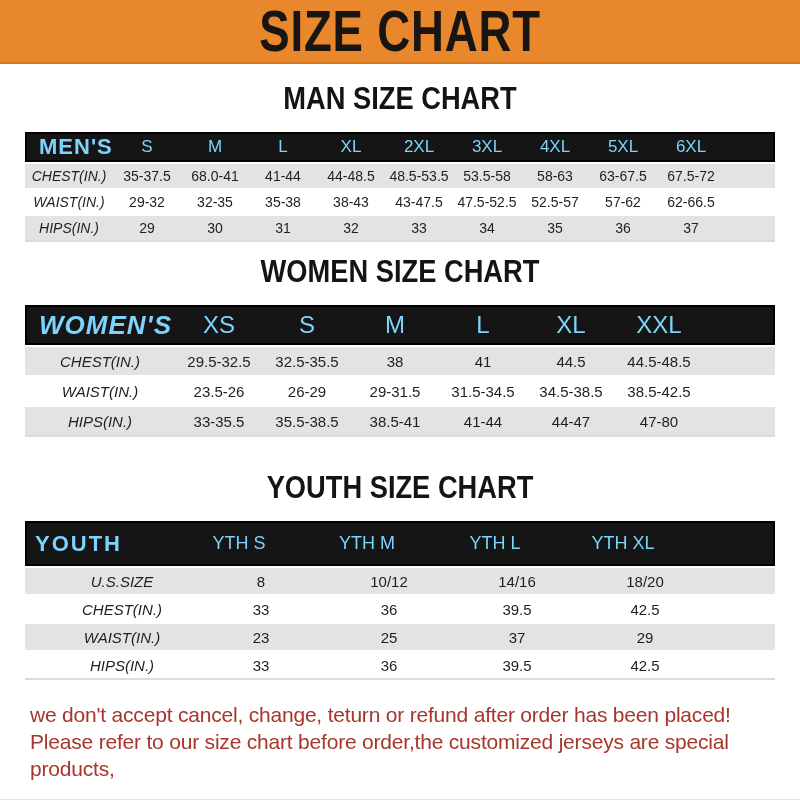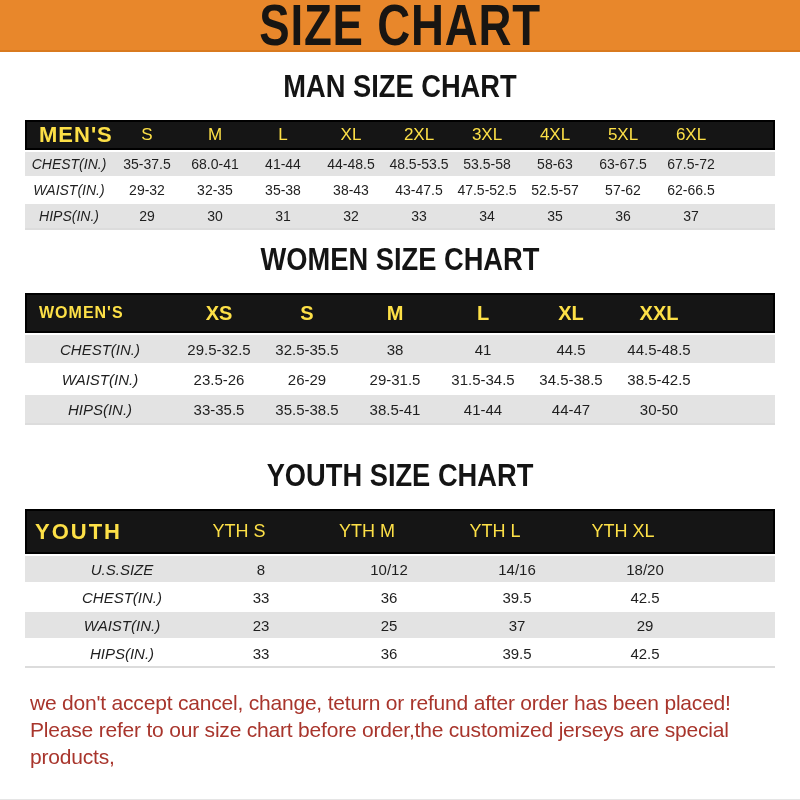--- a/index.html
+++ b/index.html
@@ -7,21 +7,21 @@
   body {
     background: #ffffff;
     font-family: "Liberation Sans", sans-serif;
     overflow: hidden;
     border-bottom: 1px solid #e5e5e5;
   }
   .page { width: 800px; height: 800px; }
 
   
   .banner {
-    height: 52px;
+    height: 64px;
     background: var(--banner-bg, #E8872B);
     border-bottom: 2px solid #d97a1f;
     display: flex;
     align-items: center;
     justify-content: center;
   }
   .banner-title {
     font-size: 57px;
     font-weight: 700;
     color: #181512;
@@ -54,40 +54,40 @@
     table-layout: fixed;
     text-align: center;
     border-bottom: 2px solid #dcdcdc;
   }
   .men-table   { margin-top: 15px; }
   .women-table { margin-top: 15px; }
   .youth-table { margin-top: 15px; }
 
   .size-table thead th {
     background: var(--header-bg, #151515);
-    color: #fde047;
+    color: #7dd3fc;
     font-weight: 400;
     border-top: 2px solid #000;
     border-bottom: 2px solid #000;
     white-space: nowrap;
     overflow: visible;
   }
   .size-table thead th:first-child { border-left: 2px solid #000; }
   .size-table thead th:last-child  { border-right: 2px solid #000; }
   .size-table thead th.label-col {
     font-weight: 700;
     letter-spacing: 1px;
     text-align: left;
     padding-left: 12px;
   }
   .men-table   thead th { height: 30px; font-size: 17px; }
-  .women-table thead th { height: 40px; font-size: 20px; font-weight: bold; }
+  .women-table thead th { height: 40px; font-size: 24px; }
   .youth-table thead th { height: 45px; font-size: 18px; }
   .men-table   thead th.label-col { font-size: 22px; }
-  .women-table thead th.label-col { font-size: 16px; }
+  .women-table thead th.label-col { font-size: 26px; font-style: italic; }
   .youth-table thead th.label-col { font-size: 22px; letter-spacing: 2px; padding-left: 8px; }
 
   .size-table tbody td {
     border-top: 2px solid #ffffff;
     color: #1f1f1f;
     white-space: nowrap;
   }
   .size-table tbody tr.shade td { background: var(--shade-row, #E3E3E3); }
   .size-table tbody tr.plain td { background: #ffffff; }
   .men-table   tbody td { height: 26px; font-size: 14px; }
@@ -236,21 +236,21 @@
             <td>38.5-42.5</td>
             <td></td>
           </tr>
           <tr class="shade">
             <td class="label-col">HIPS(IN.)</td>
             <td>33-35.5</td>
             <td>35.5-38.5</td>
             <td>38.5-41</td>
             <td>41-44</td>
             <td>44-47</td>
-            <td>30-50</td>
+            <td>47-80</td>
             <td></td>
           </tr>
         </tbody>
       </table>
   </section>
 
   <section>
     <h2 class="section-heading youth-heading">YOUTH SIZE CHART</h2>
     <table class="size-table youth-table">
         <colgroup>

